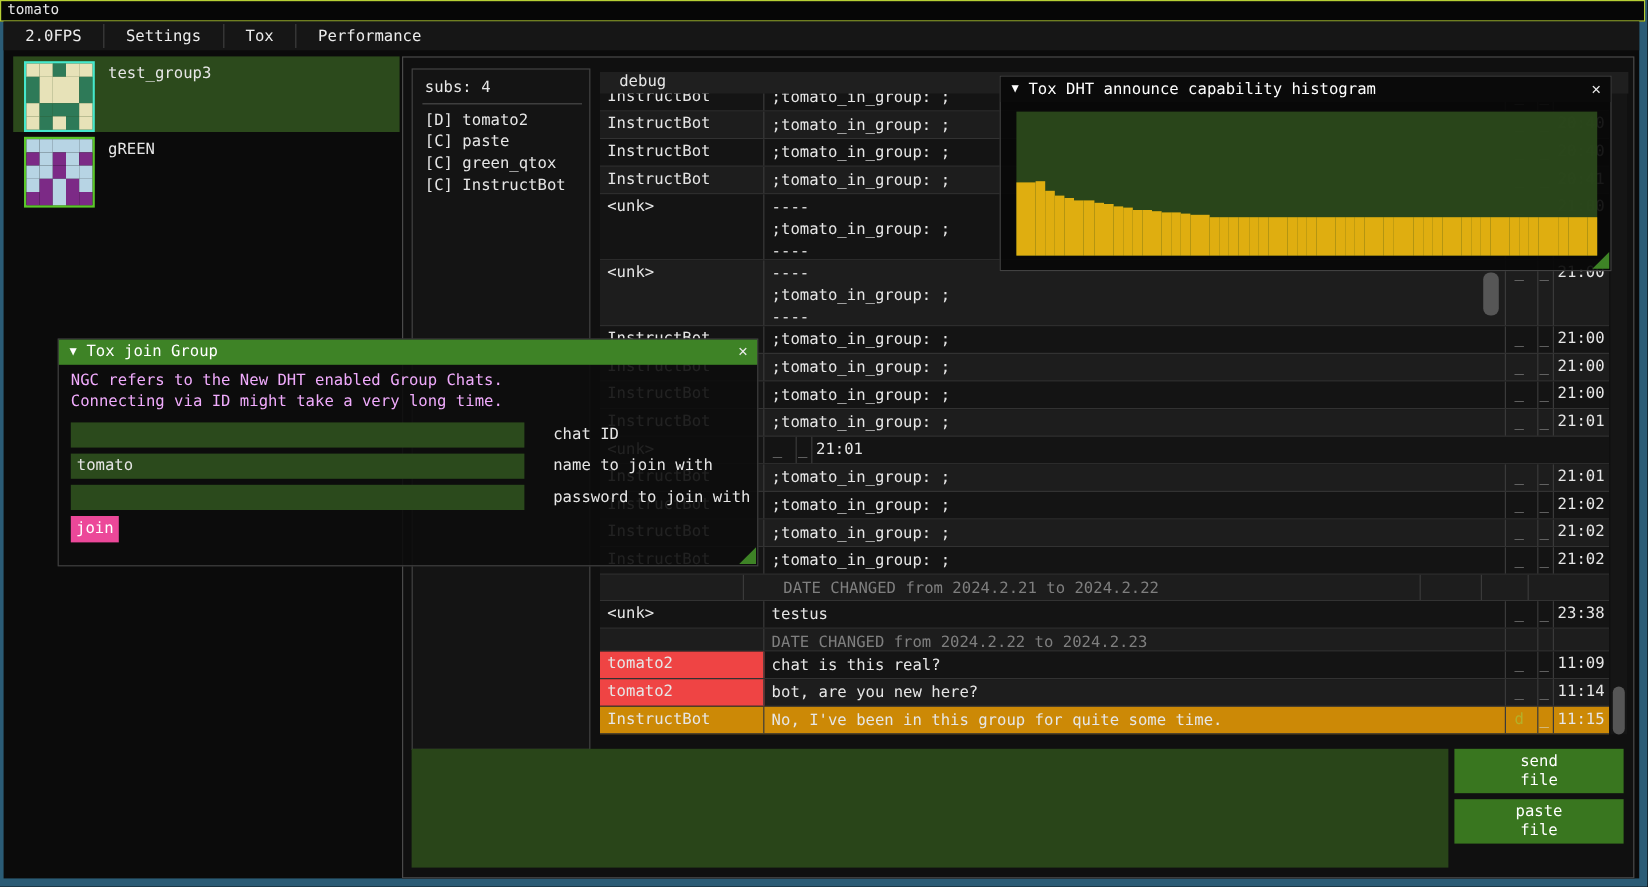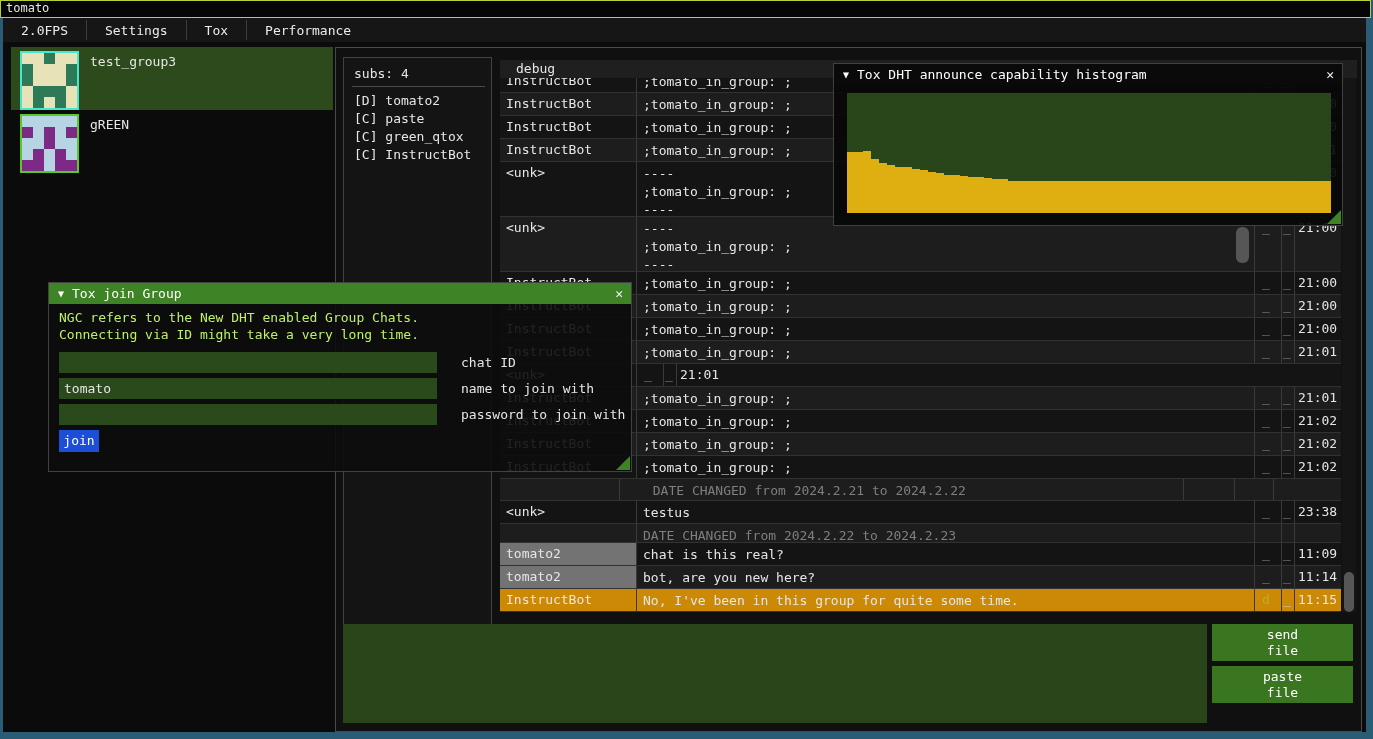--- a/index.html
+++ b/index.html
@@ -27,21 +27,21 @@
   #debugstrip{left:500px;top:60px;width:841px;height:18px;background:#1f1f1f;line-height:18px;padding-left:16px;z-index:3;}
   #table{left:500px;top:70px;width:841px;height:542px;overflow:hidden;z-index:2;}
   .row{display:flex;width:841px;border-bottom:1px solid #323232;box-sizing:border-box;}
   .cell{box-sizing:border-box;overflow:hidden;}
   .c-name{width:137px;padding:3px 0 0 6px;border-right:1px solid #3a3a3a;}
   .c-msg{width:618px;padding:3px 0 0 6px;white-space:pre-line;line-height:18px;border-right:1px solid #3a3a3a;}
   .c-f1{width:27px;padding:3px 0 0 7px;color:#8c8c8c;border-right:1px solid #3a3a3a;}
   .c-f2{width:13px;padding:3px 0 0 1px;color:#8c8c8c;border-right:1px solid #3a3a3a;}
   .c-time{width:46px;padding:3px 0 0 3px;}
   .row-date .c-msg{color:#7f7f7f;}
-  .name-green{background:#737373;}
+  .name-green{background:#ef4444;}
   .row-sel{background:#cc8906 !important;}
   .row-sel .c-f1{color:#b5b029;}
   .row-sel .c-f2{color:#d8d0b8;}
   
   .sb-track{background:#151515;}
   .sb-thumb{background:#565656;border-radius:6px;}
   
   #composer{left:343px;top:624px;width:860px;height:95px;background:#294519;border:none;resize:none;outline:none;}
   .file-btn{left:1212px;width:141px;height:37px;background:#39761f;color:#fff;display:flex;flex-direction:column;
             align-items:center;justify-content:center;line-height:16px;white-space:pre-line;text-align:center;}
@@ -49,26 +49,26 @@
   .win{border:1px solid #414141;z-index:5;}
   .win-title{height:21px;display:flex;align-items:center;color:#fff;}
   .win-arrow{margin:0 8px 0 9px;font-size:10px;}
   .win-x{margin-left:auto;margin-right:8px;font-size:13px;color:#eee;}
   #histwin{left:833px;top:63px;width:508px;height:161px;background:rgba(8,8,8,0.92);}
   #histwin .win-title{background:#0a0a0a;}
   #plot{left:13px;top:29px;width:484px;height:120px;background:rgba(44,74,28,0.93);display:flex;align-items:flex-end;}
   .hbar{flex:1;background:#dfae10;}
   #joinwin{left:48px;top:282px;width:582px;height:188px;background:rgba(12,12,12,0.9);}
   #joinwin .win-title{background:#3e8326;}
-  .hint{color:#bef264;margin:6px 0 0 10px;}
+  .hint{color:#f0abfc;margin:6px 0 0 10px;}
   .field-row{position:absolute;left:10px;display:flex;align-items:center;}
   .field{width:378px;height:21px;background:#2b4a1c;border:none;color:#e6e6e6;outline:none;
          font-family:inherit;font-size:13px;padding:0 5px;box-sizing:border-box;}
   .field-label{margin-left:24px;white-space:nowrap;}
-  #join-btn{left:10px;top:147px;width:40px;height:22px;background:#1d4ed8;color:#fff;text-align:center;line-height:22px;}
+  #join-btn{left:10px;top:147px;width:40px;height:22px;background:#ec4899;color:#fff;text-align:center;line-height:22px;}
   .grip{width:0;height:0;border-left:14px solid transparent;border-bottom:14px solid #3e8326;right:1px;bottom:1px;}
 </style>
 </head>
 <body>
 
 <div id="stage">
 
   <div class="abs" id="titlebar">
     <span>tomato</span>
   </div>

